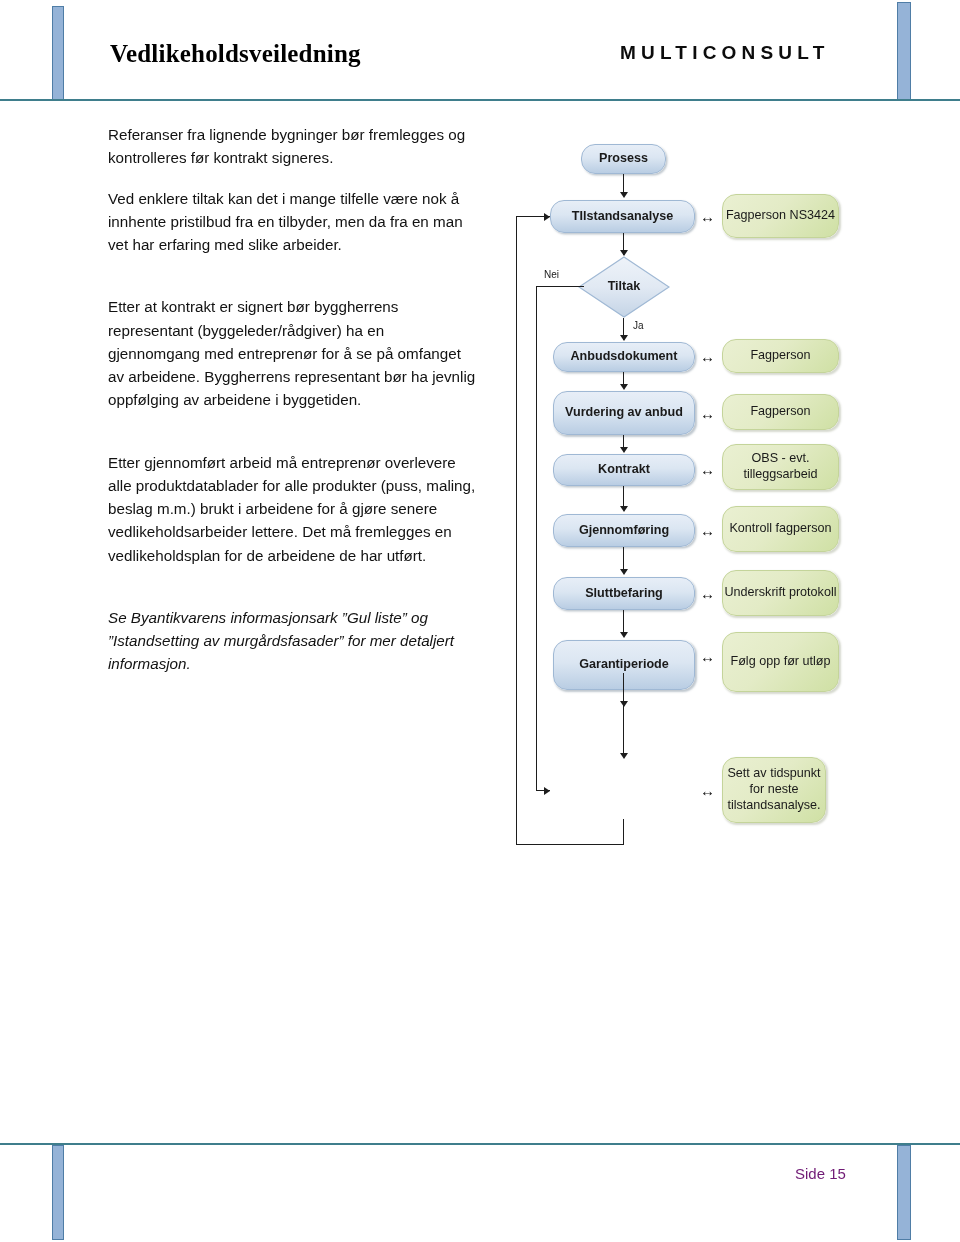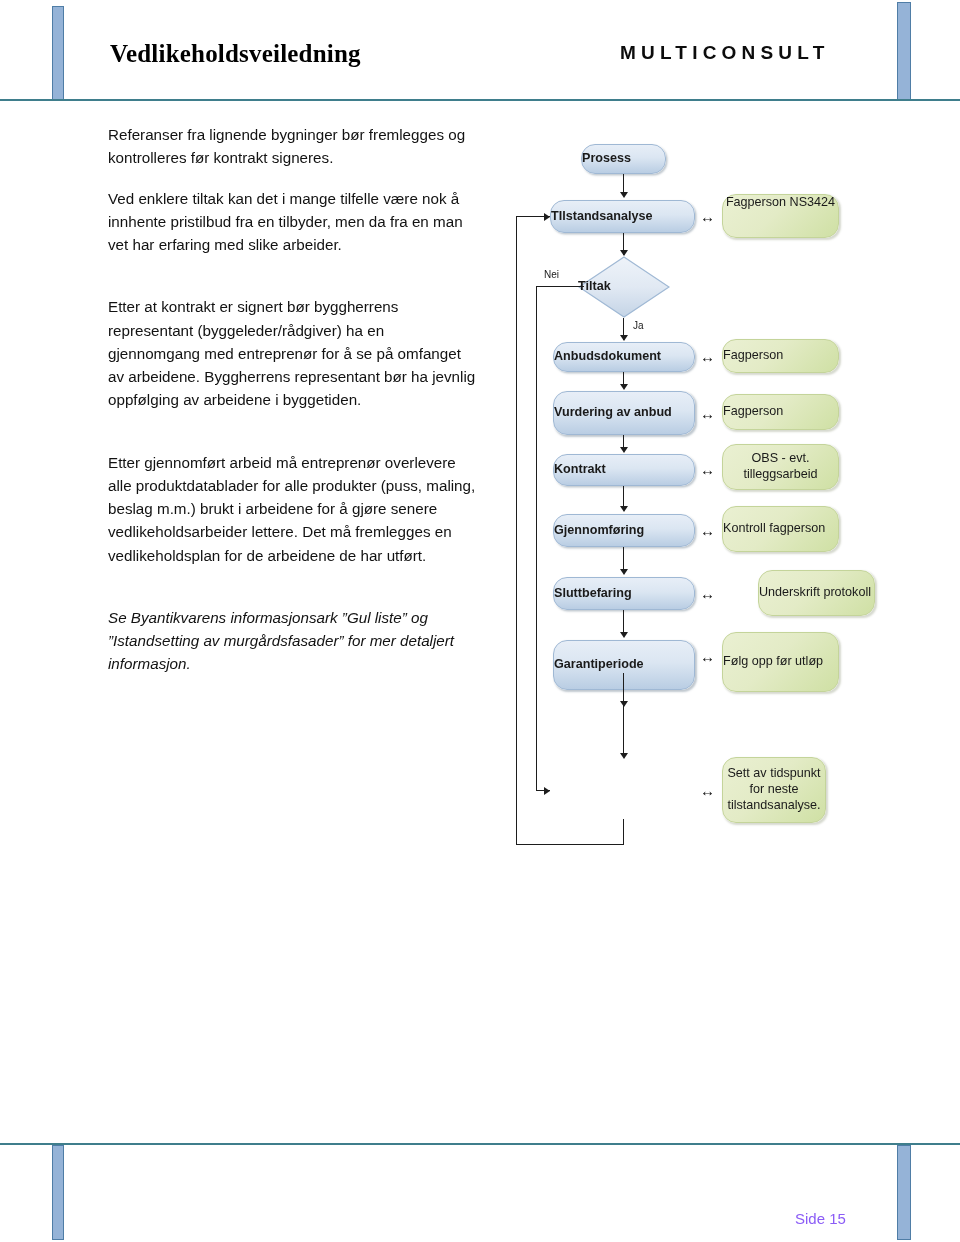--- a/index.html
+++ b/index.html
@@ -96,20 +96,21 @@
     left: 500px;
     top: 130px;
     width: 430px;
     height: 730px;
   }
   .node {
     position: absolute;
     box-sizing: border-box;
     display: flex;
     align-items: center;
+    justify-content: center;
     text-align: center;
     font-size: 12.6px;
     line-height: 1.25;
     color: #1a1a1a;
     border-radius: 14px;
   }
   .node.blue {
     background: linear-gradient(to bottom, #e7eef7 0%, #dbe6f2 45%, #b9cde3 100%);
     border: 1px solid #9fb8d4;
     box-shadow: 1.5px 1.5px 2px rgba(90,110,130,0.38);
@@ -170,22 +171,21 @@
     font-size: 10px;
     color: #1a1a1a;
   }
 
   
   #page-number {
     position: absolute;
     left: 795px;
     top: 1165px;
     font-size: 15px;
-    color: #8b5cf6;
-    margin-top: 45px;
+    color: #701a75;
   }
 </style>
 </head>
 <body>
 
 <div class="vbar bar-top-left"></div>
 <div class="vbar bar-top-right"></div>
 <div class="hrule rule-top"></div>
 
 <div class="hrule rule-bottom"></div>
@@ -292,21 +292,21 @@
     <span>Kontroll fagperson</span>
   </div>
 
   <div class="conn v" style="left:123px; top:417px; height:26px;"></div>
   <div class="arrowhead-down" style="left:119.5px; top:439px;"></div>
 
   <div class="node blue" style="left:53px; top:447px; width:142px; height:33px;">
     <span>Sluttbefaring</span>
   </div>
   <div class="dbl-arrow" style="left:200px; top:456px;">↔</div>
-  <div class="node green" style="left:222px; top:440px; width:117px; height:46px;margin-left:36px;">
+  <div class="node green" style="left:222px; top:440px; width:117px; height:46px;">
     <span>Underskrift protokoll</span>
   </div>
 
   <div class="conn v" style="left:123px; top:480px; height:26px;"></div>
   <div class="arrowhead-down" style="left:119.5px; top:502px;"></div>
 
   <div class="node blue" style="left:53px; top:510px; width:142px; height:50px;">
     <span>Garantiperiode</span>
   </div>
   <div class="dbl-arrow" style="left:200px; top:519px;">↔</div>

